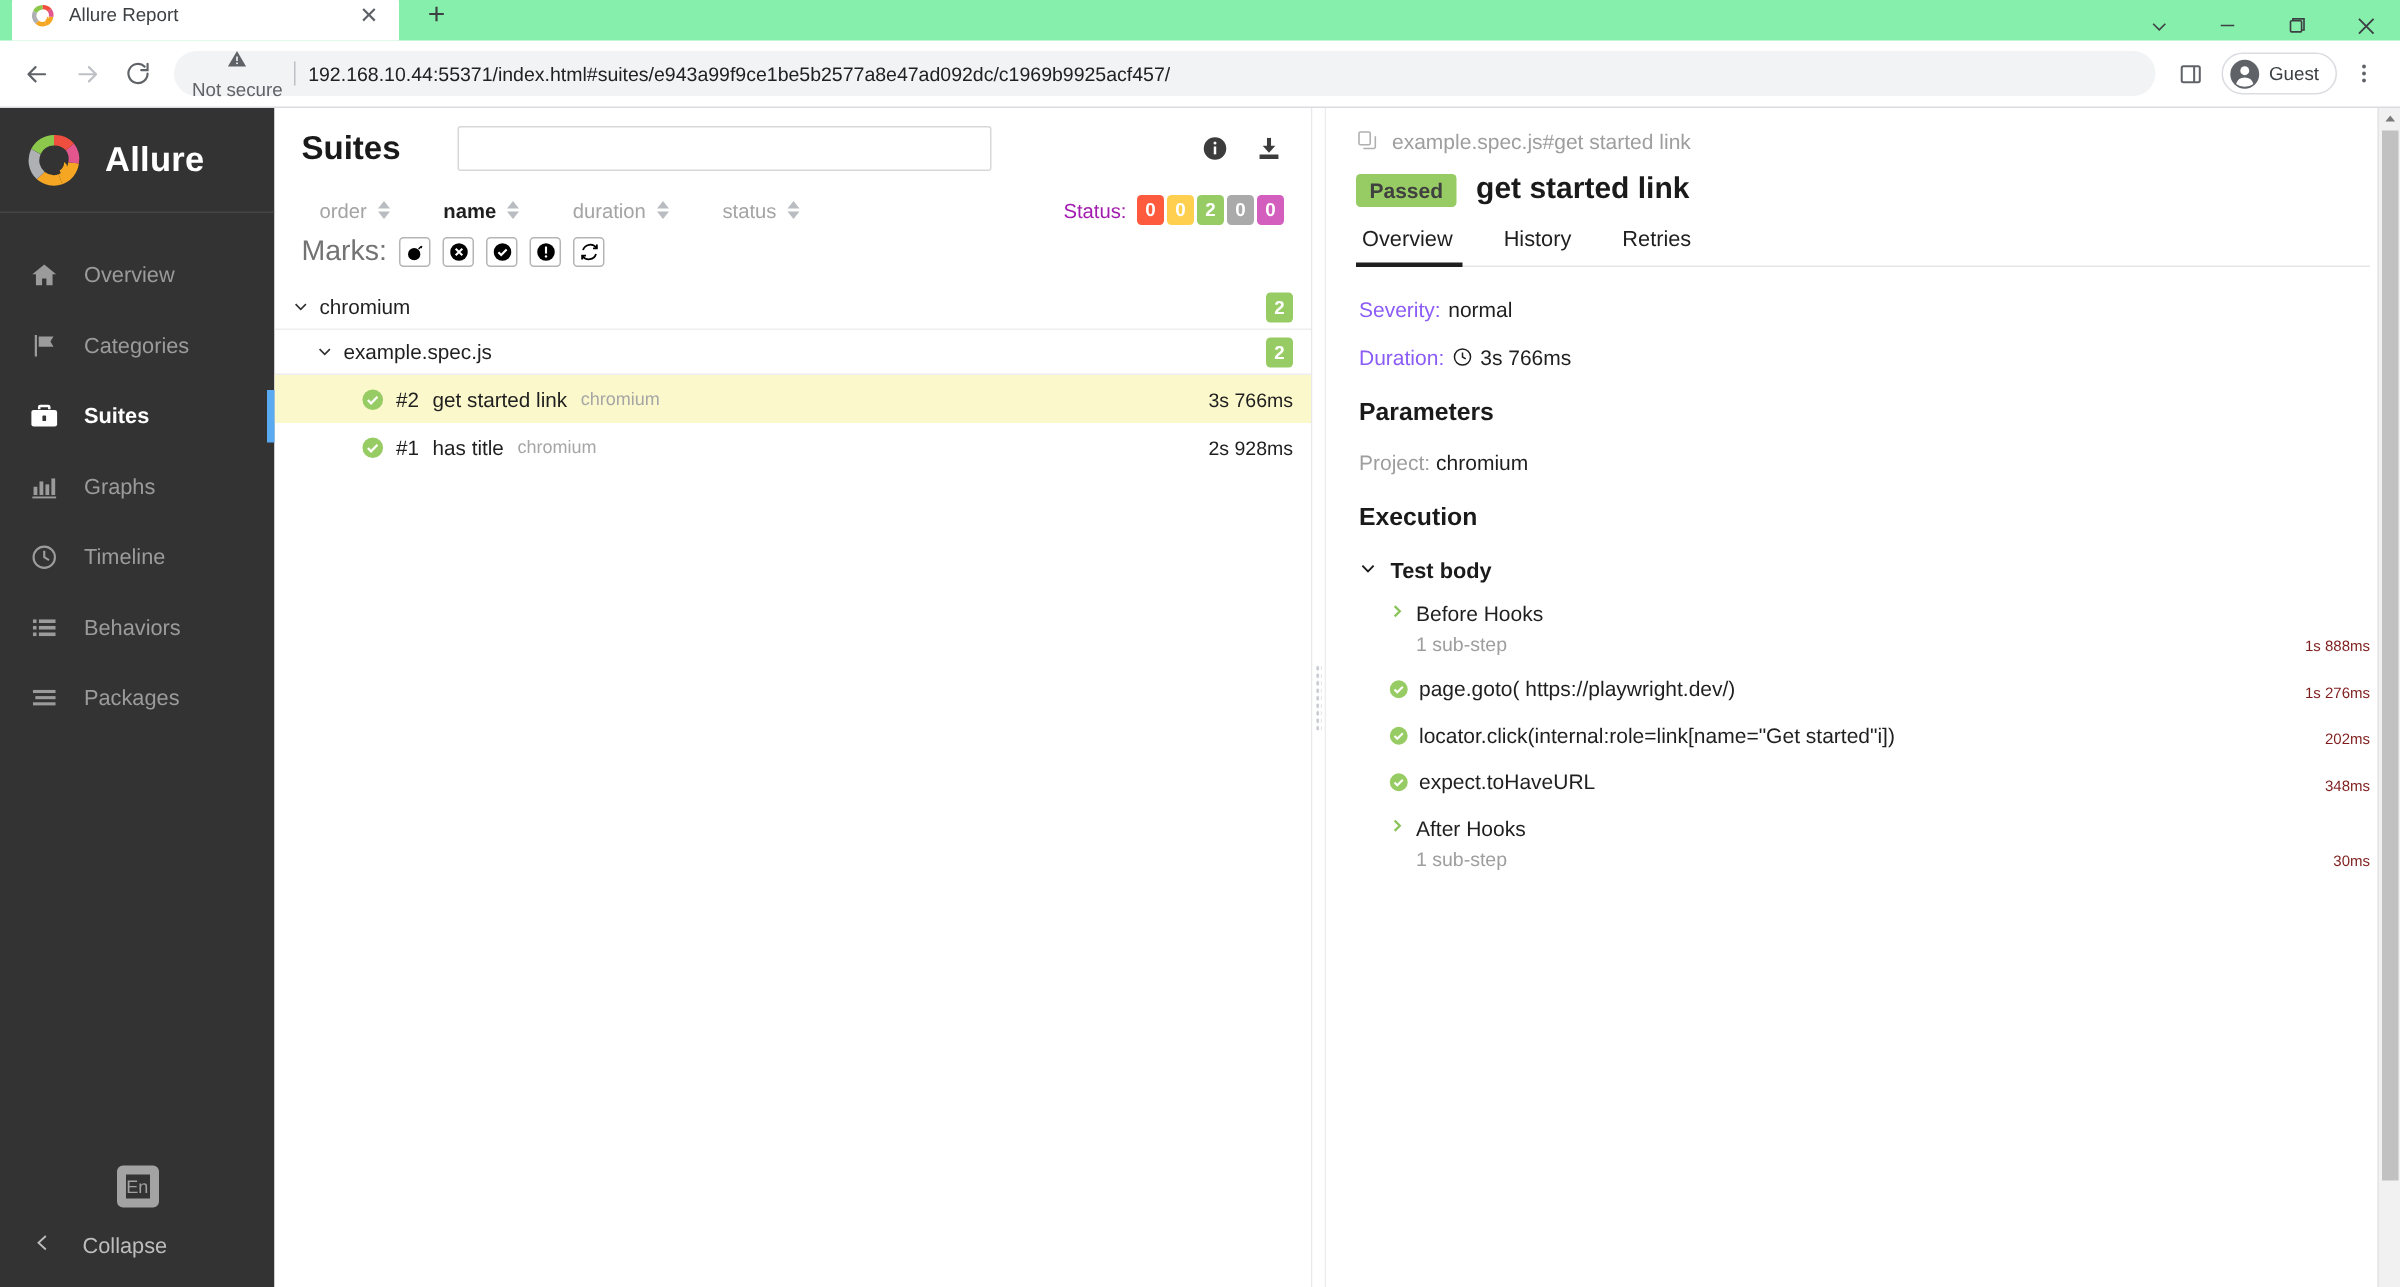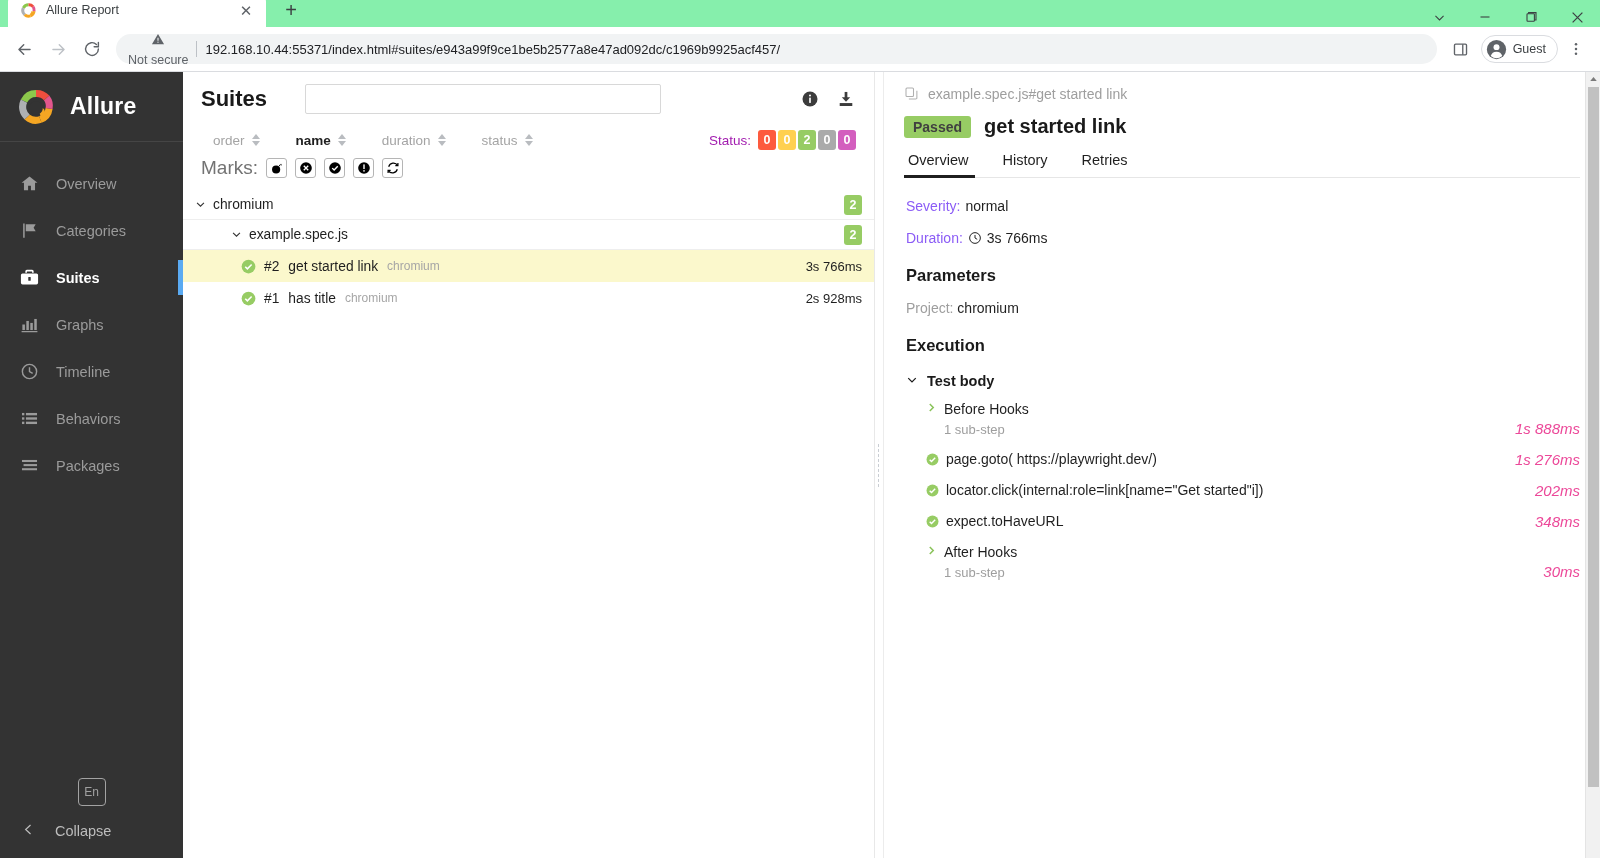--- a/index.html
+++ b/index.html
@@ -103,21 +103,21 @@
     padding-left: 18px; color: #9b9b9b; font-size: 14.5px; position: relative;
   }
   .side-item.active { color: #fff; font-weight: bold; }
   .side-item.active::after {
     content: ""; position: absolute; right: 0; top: 6px; bottom: 6px;
     width: 5px; background: #5aaaf2;
   }
   .side-ico { width: 22px; display: flex; align-items: center; justify-content: center; flex: none; }
   .side-foot { padding-bottom: 18px; flex: none; }
   .lang-btn {
-    width: 28px; height: 28px; margin: 16px auto 16px; border: 1px solid #a3a3a3;
+    width: 28px; height: 28px; margin: 16px auto 16px; border: 6px solid #a3a3a3;
     border-radius: 4px; display: flex; align-items: center; justify-content: center;
     font-size: 12px; color: #a0a0a0;
   }
   .collapse-row {
     display: flex; align-items: center; gap: 20px; padding-left: 22px;
     font-size: 14.5px; color: #bdbdbd;
   }
 
   
   .pane-left {
@@ -169,21 +169,21 @@
     background: #fff; display: flex; align-items: center; justify-content: center;
   }
 
   
   .tree { flex: 1; overflow: hidden; }
   .tree-row {
     display: flex; align-items: center; height: 30px; font-size: 13.8px;
     color: #1f1f1f; border-bottom: 1px solid #eeeeee; padding-right: 12px;
   }
   .tree-row.lvl0 { padding-left: 12px; }
-  .tree-row.lvl1 { padding-left: 48px; }
+  .tree-row.lvl1 { padding-left: 28px; }
   .caret { width: 16px; flex: none; color: #333; display: flex; align-items: center; }
   .tree-name { margin-left: 2px; }
   .tree-count {
     margin-left: auto; min-width: 18px; height: 20px; border-radius: 3px;
     background: #97cc64; color: #fff; font-size: 12.5px; font-weight: bold;
     display: flex; align-items: center; justify-content: center; padding: 0 5px;
   }
   .test-row {
     display: flex; align-items: center; height: 32px; font-size: 13.8px;
     color: #1f1f1f; padding-left: 58px; padding-right: 12px; gap: 9px;
@@ -246,23 +246,22 @@
     display: flex; align-items: center; gap: 9px; font-size: 14.5px;
     font-weight: bold; color: #1a1a1a; margin-top: 18px;
   }
   .steps { margin-top: 12px; padding-left: 20px; }
   .step { display: flex; align-items: flex-start; margin-bottom: 14px; }
   .step-main { display: flex; align-items: flex-start; gap: 7px; flex: 1; min-width: 0; }
   .step-chevron { color: #8ac35a; font-size: 14px; font-weight: bold; line-height: 17px; flex: none; }
   .step-text { font-size: 14px; color: #1f1f1f; line-height: 17px; }
   .step-sub { font-size: 13px; color: #9e9e9e; margin-top: 4px; }
   .step-dur {
-    font-size: 15px; color: #ec4899; flex: none; align-self: flex-end;
+    font-size: 10px; color: #7f1d1d; flex: none; align-self: flex-end;
     padding-left: 16px;
-    font-style: italic;
   }
 
   
   .vscroll {
     position: absolute; right: 0; top: 0; bottom: 0; width: 15px;
     background: #f1f1f1; border-left: 1px solid #e4e4e4;
     display: flex; flex-direction: column; align-items: center;
   }
   .vscroll .arrow { height: 15px; display: flex; align-items: center; justify-content: center; }
   .vscroll .thumb { width: 11px; background: #c1c1c1; border-radius: 0; }

